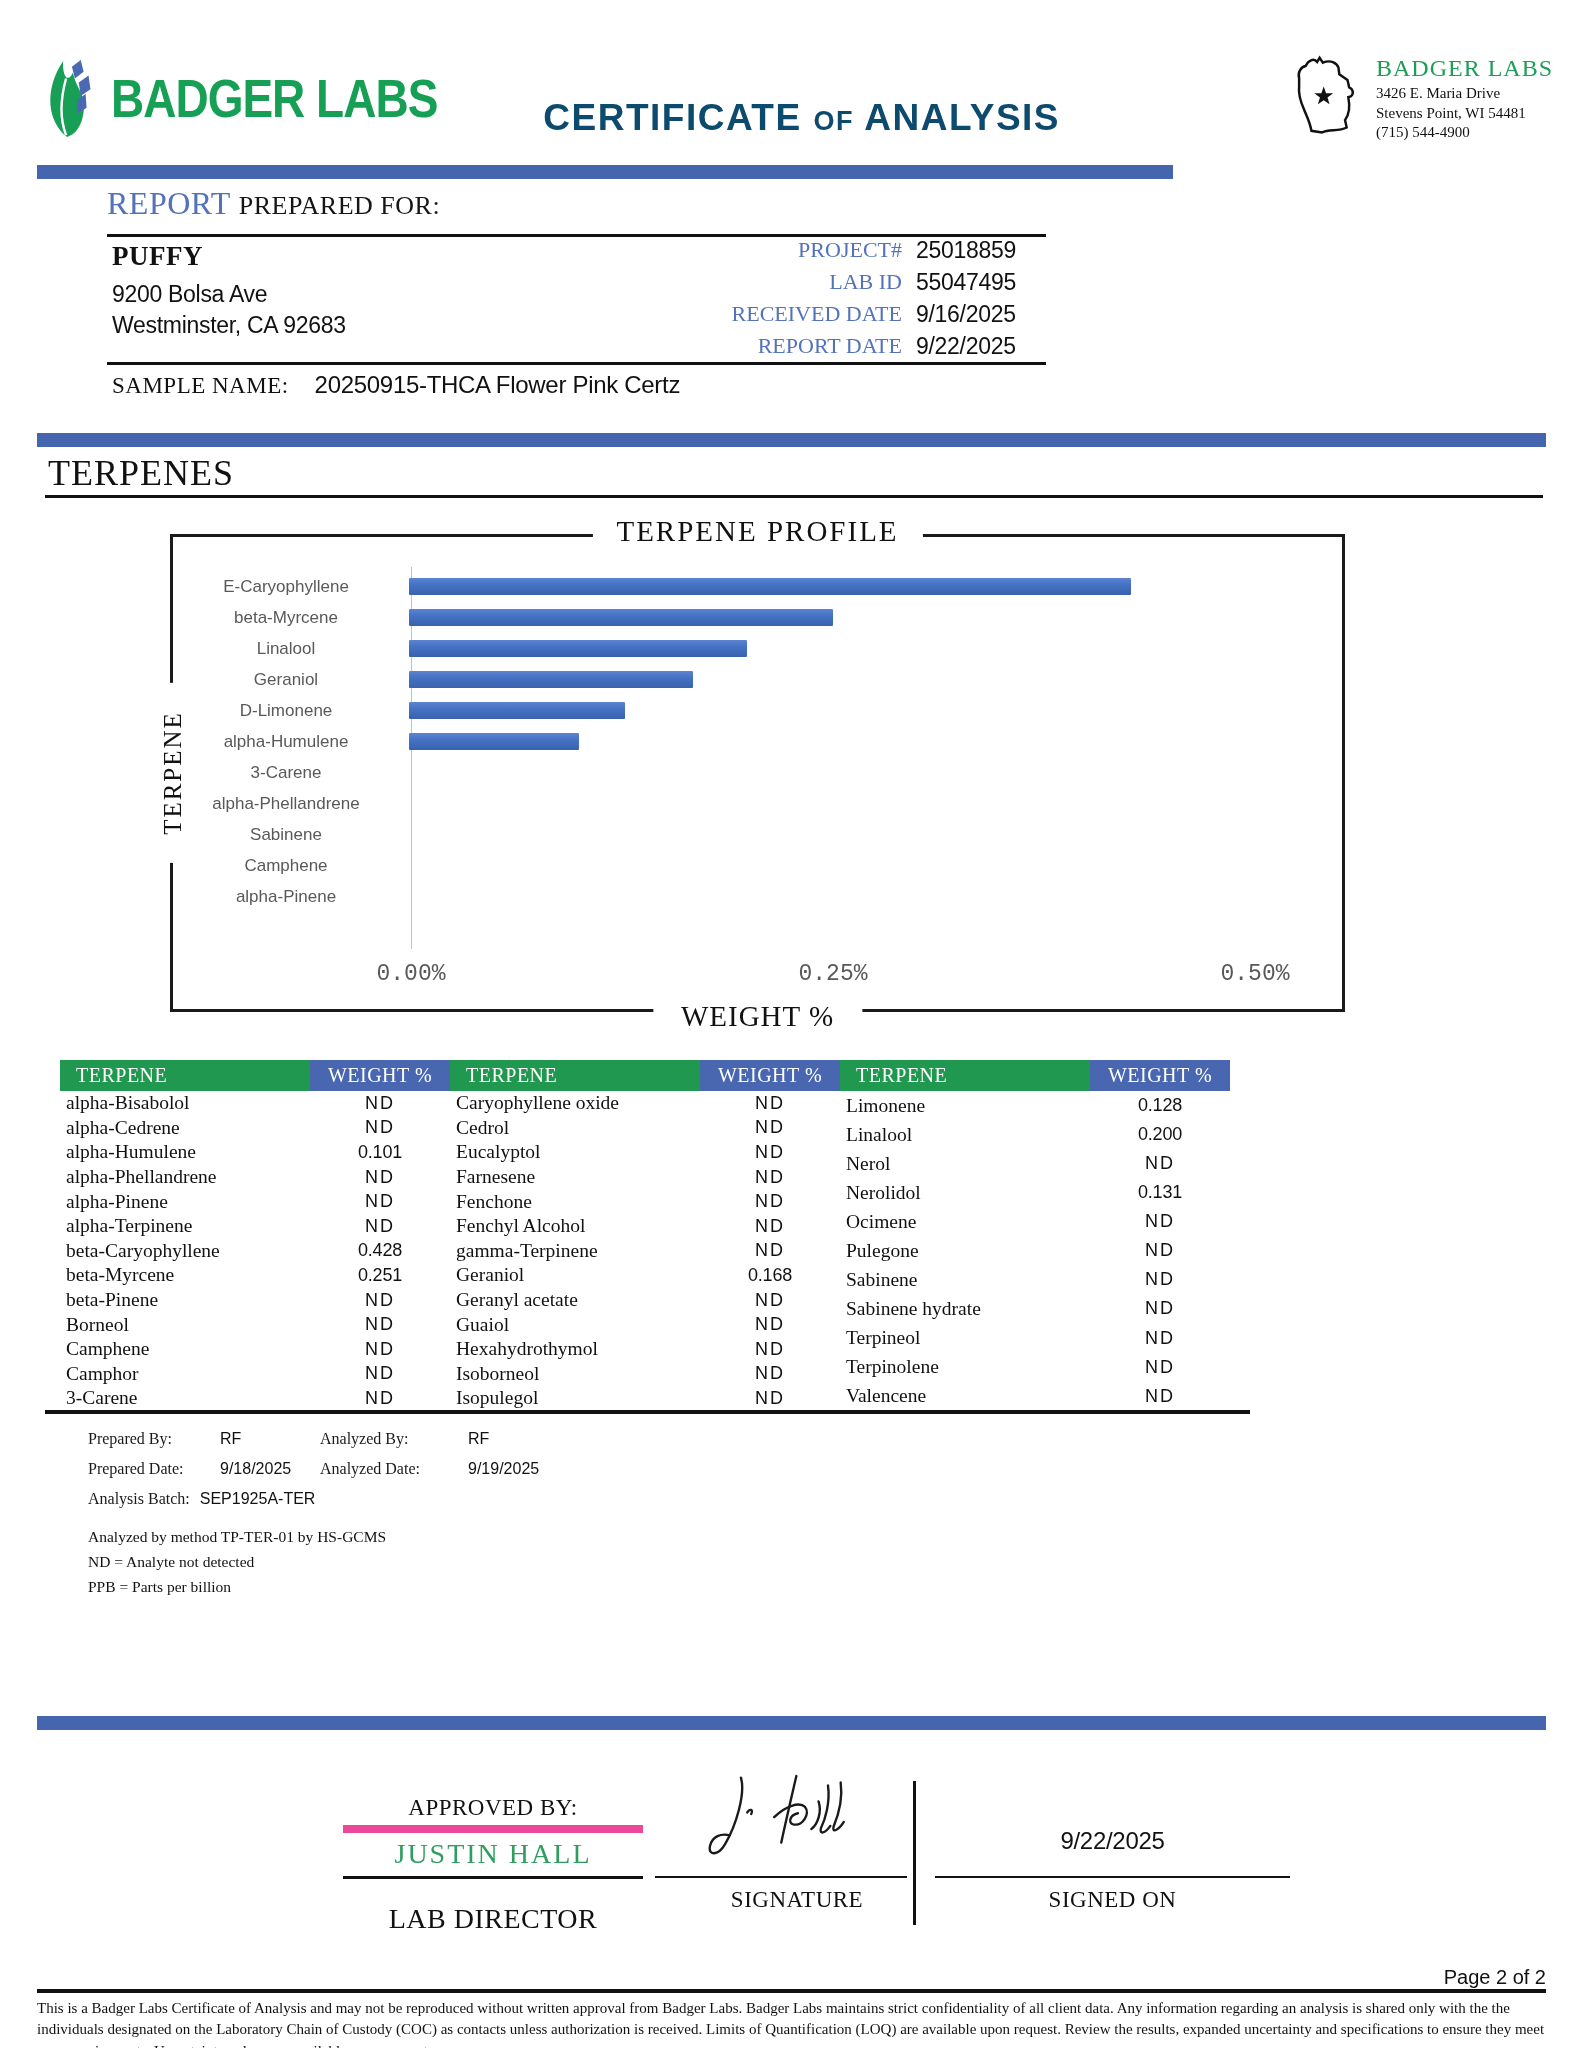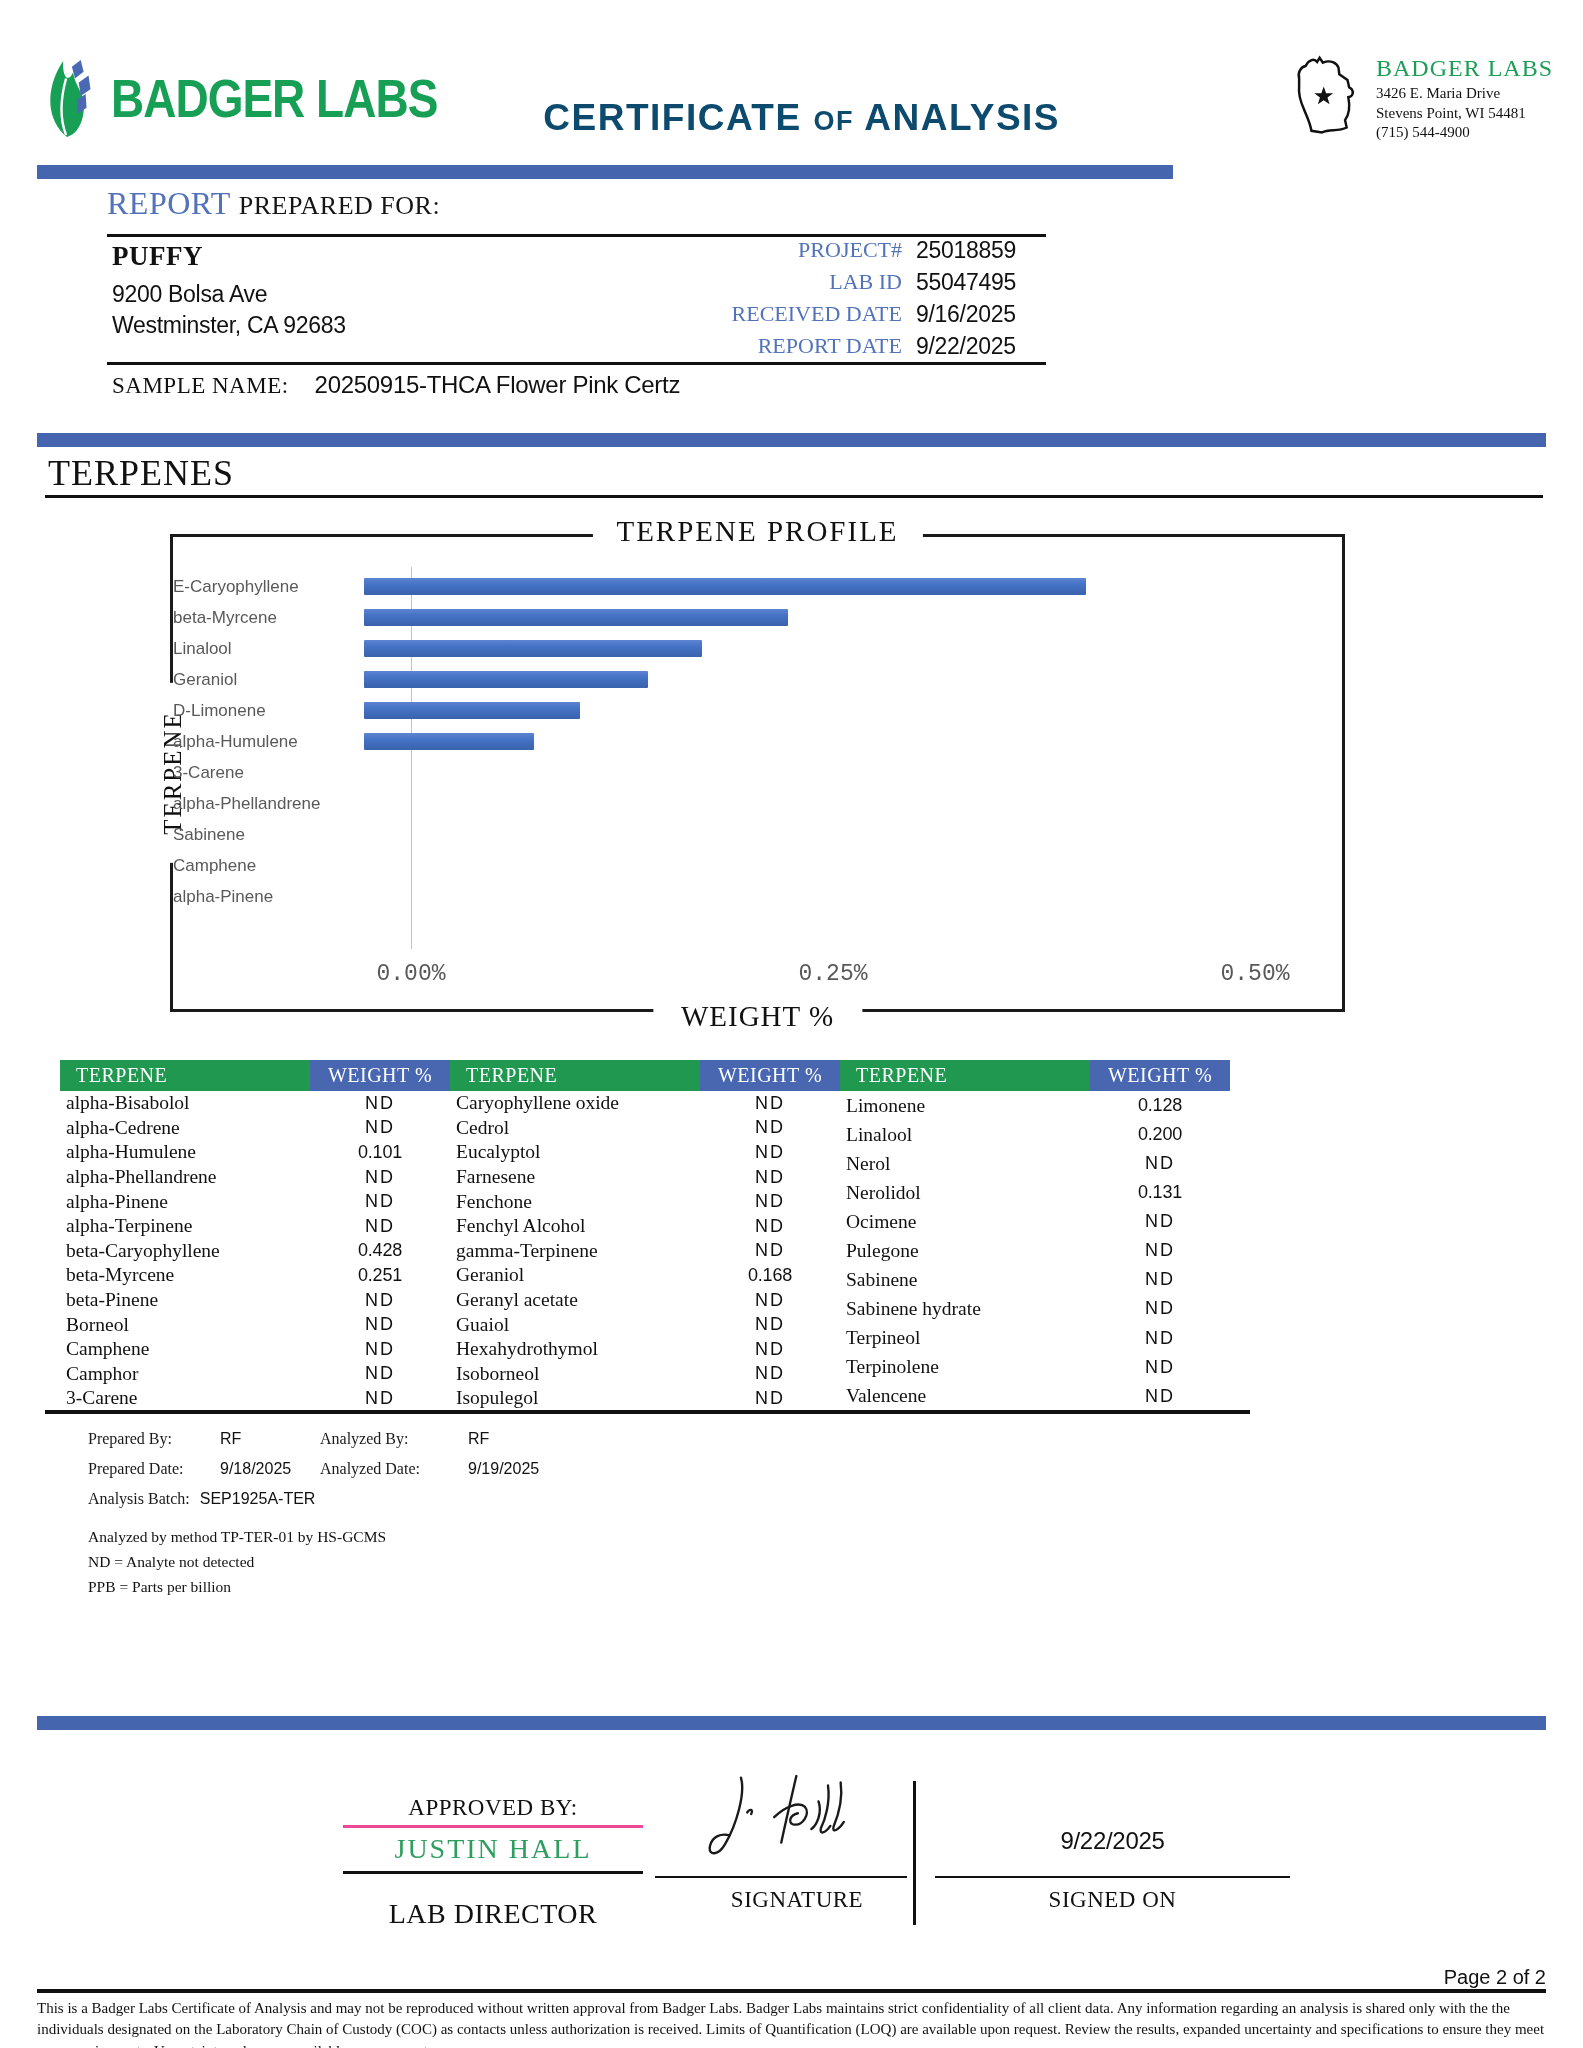--- a/index.html
+++ b/index.html
@@ -46,21 +46,21 @@
   .terpenes-title { position:absolute; top:452px; left:48px; font-size:36px; letter-spacing:1px; }
   .terpenes-rule { position:absolute; top:495px; left:45px; width:1498px; border-top:3px solid #111; }
 
   
   .chart-frame { position:absolute; top:534px; left:170px; width:1175px; height:478px; border:3px solid #1a1a1a; background:#fff; }
   .chart-title { position:absolute; top:-22px; left:50%; transform:translateX(-50%); background:#fff; padding:0 24px; font-size:29px; letter-spacing:2px; white-space:nowrap; }
   .chart-ylabel { position:absolute; left:0; top:50%; transform:translate(-50%,-50%) rotate(-90deg); background:#fff; padding:0 28px; font-size:25px; letter-spacing:2px; white-space:nowrap; }
   .chart-xlabel { position:absolute; bottom:-24px; left:50%; transform:translateX(-50%); background:#fff; padding:0 28px; font-size:29px; letter-spacing:1px; white-space:nowrap; }
   .chart-rows { position:absolute; top:34px; left:0; right:0; }
   .c-row { display:flex; align-items:center; height:31px; }
-  .c-label { width:191px; padding-right:10px; text-align:left; font-family:"Liberation Sans", sans-serif; font-size:17px; color:#595959; white-space:nowrap; }
+  .c-label { width:236px; padding-right:10px; text-align:center; font-family:"Liberation Sans", sans-serif; font-size:17px; color:#595959; white-space:nowrap; }
   .c-track { width:844px; height:17px; position:relative; }
   .c-bar { height:17px; background:linear-gradient(180deg,#5d84d2 0%,#4472c4 40%,#3a62ad 100%); border-radius:1px; }
   .chart-axis { position:absolute; left:238px; top:30px; height:382px; width:0; border-left:1.5px solid #c3c3c3; }
   .chart-ticks { position:absolute; left:238px; top:424px; width:844px; height:22px; }
   .chart-ticks span { position:absolute; transform:translateX(-50%); font-family:Liberation Mono, monospace; font-size:23px; color:#595959; white-space:nowrap; }
 
   
   .table-wrap { position:absolute; top:1060px; left:60px; width:1185px; display:flex; }
   table.tgroup { border-collapse:collapse; table-layout:fixed; width:390px; }
   table.tgroup th { height:31px; color:#fff; font-weight:normal; font-size:20px; letter-spacing:0.5px; }
@@ -76,21 +76,21 @@
   .analysis { position:absolute; top:1430px; left:88px; font-size:16px; }
   .a-grid { display:grid; grid-template-columns:132px 100px 148px auto; row-gap:12px; align-items:baseline; }
   .a-label { font-size:16px; color:#1a1a1a; }
   .a-value { font-family:"Liberation Sans", sans-serif; font-size:16px; }
   .a-batch { margin-top:12px; display:flex; gap:10px; align-items:center; }
   .a-notes { margin-top:16px; line-height:1.62; font-size:15.5px; }
 
   
   .approval { position:absolute; top:1795px; left:0; width:1583px; height:140px; }
   .appr-left { position:absolute; left:343px; width:300px; text-align:center; }
-  .appr-by { font-size:23px; letter-spacing:0.5px; padding-bottom:4px; border-bottom:3px solid #ec4899; }
+  .appr-by { font-size:23px; letter-spacing:0.5px; padding-bottom:4px; border-bottom:8px solid #ec4899; }
   .appr-name { font-size:28px; color:#2e9e5f; letter-spacing:2px; padding:5px 0 6px; border-bottom:3px solid #111; }
   .appr-title { font-size:28px; letter-spacing:0.5px; padding-top:8px;margin-top:16px; }
   .sig-area { position:absolute; left:655px; width:252px; text-align:center; }
   .sig-svg { position:absolute; left:40px; top:-32px; }
   .sig-line { position:absolute; left:0; top:81px; width:252px; border-top:2.5px solid #111; }
   .sig-label { position:absolute; left:16px; top:92px; width:252px; text-align:center; font-size:23px; letter-spacing:0.5px; }
   .appr-divider { position:absolute; left:913px; top:-14px; height:144px; border-left:3px solid #111; }
   .signed-area { position:absolute; left:935px; width:355px; }
   .signed-date { position:absolute; top:32px; width:100%; text-align:center; font-family:"Liberation Sans", sans-serif; font-size:24px; letter-spacing:-0.3px; }
   .signed-line { position:absolute; top:81px; width:100%; border-top:2.5px solid #111; }

